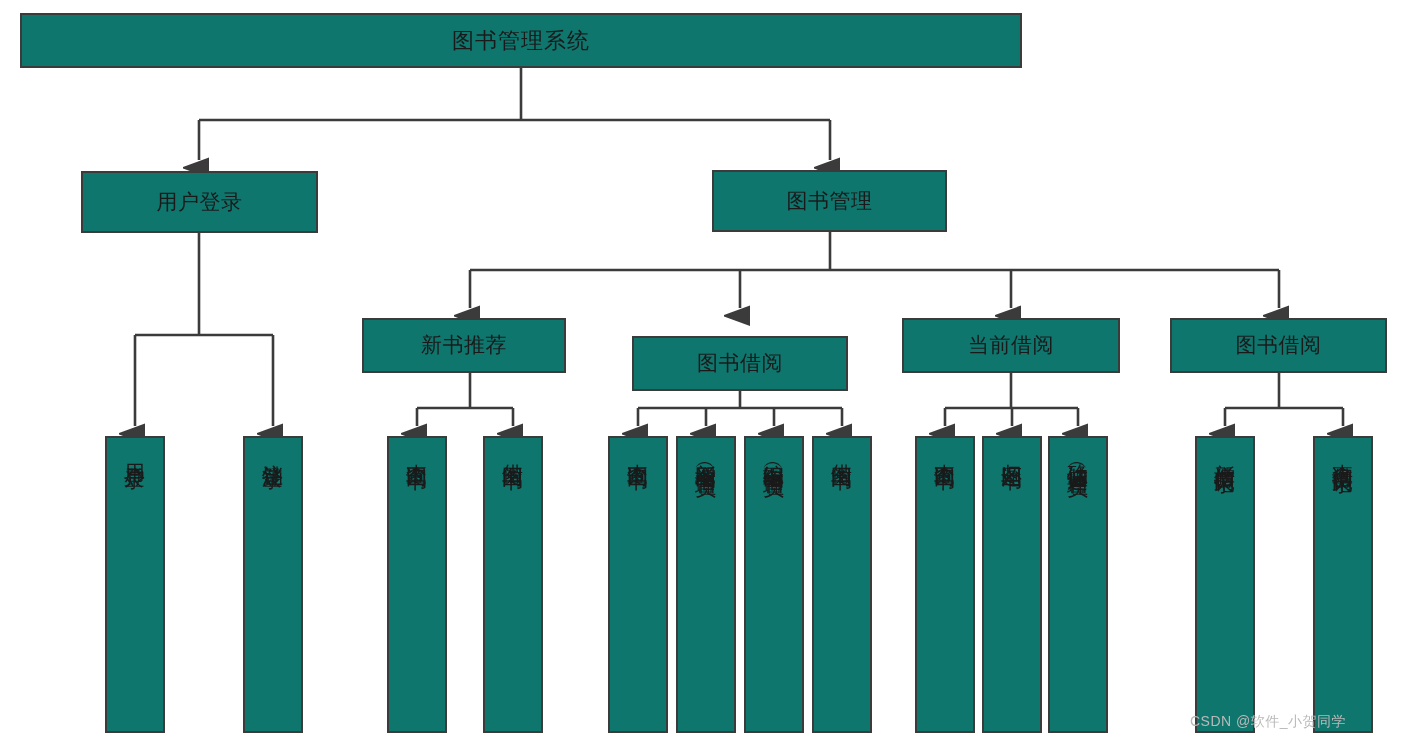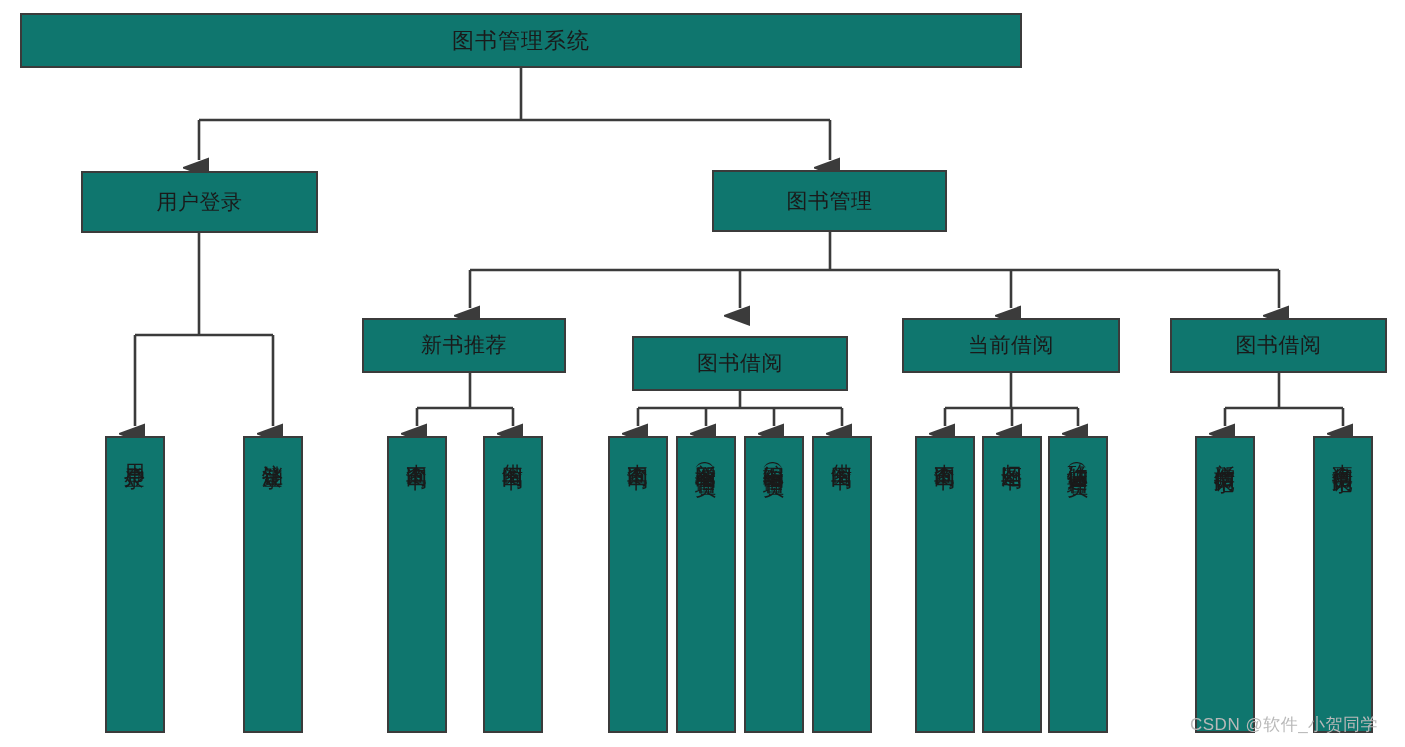--- a/index.html
+++ b/index.html
@@ -59,21 +59,21 @@
   .node.v .label {
     writing-mode: vertical-rl;
     text-orientation: upright;
     font-size: 21px;
     letter-spacing: 2px;
     line-height: 1;
   }
   .watermark {
     position: absolute;
     color: #b9b9b9;
-    font-size: 17px;
+    font-size: 14px;
     white-space: nowrap;
     letter-spacing: 0.5px;
   }
 </style>
 </head>
 <body>
 
 <div id="canvas">
 
   <svg class="edges" viewBox="0 0 1405 747">

